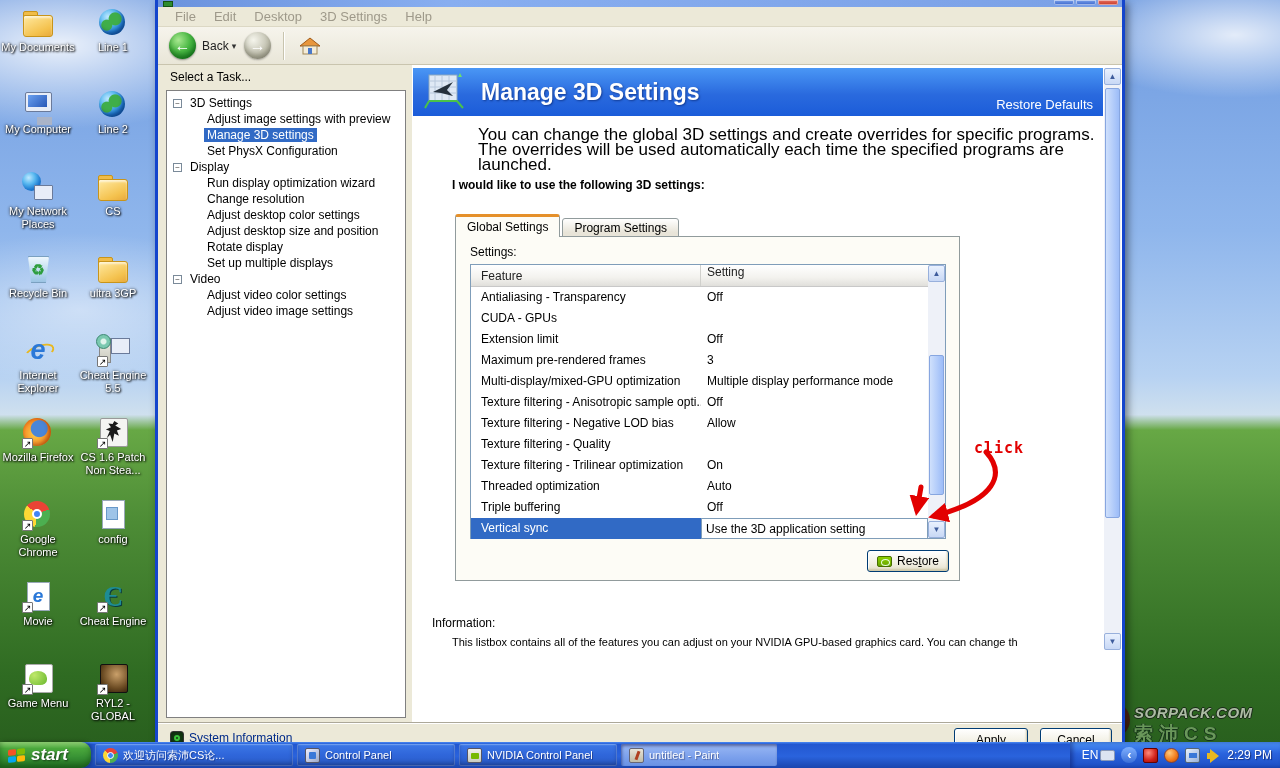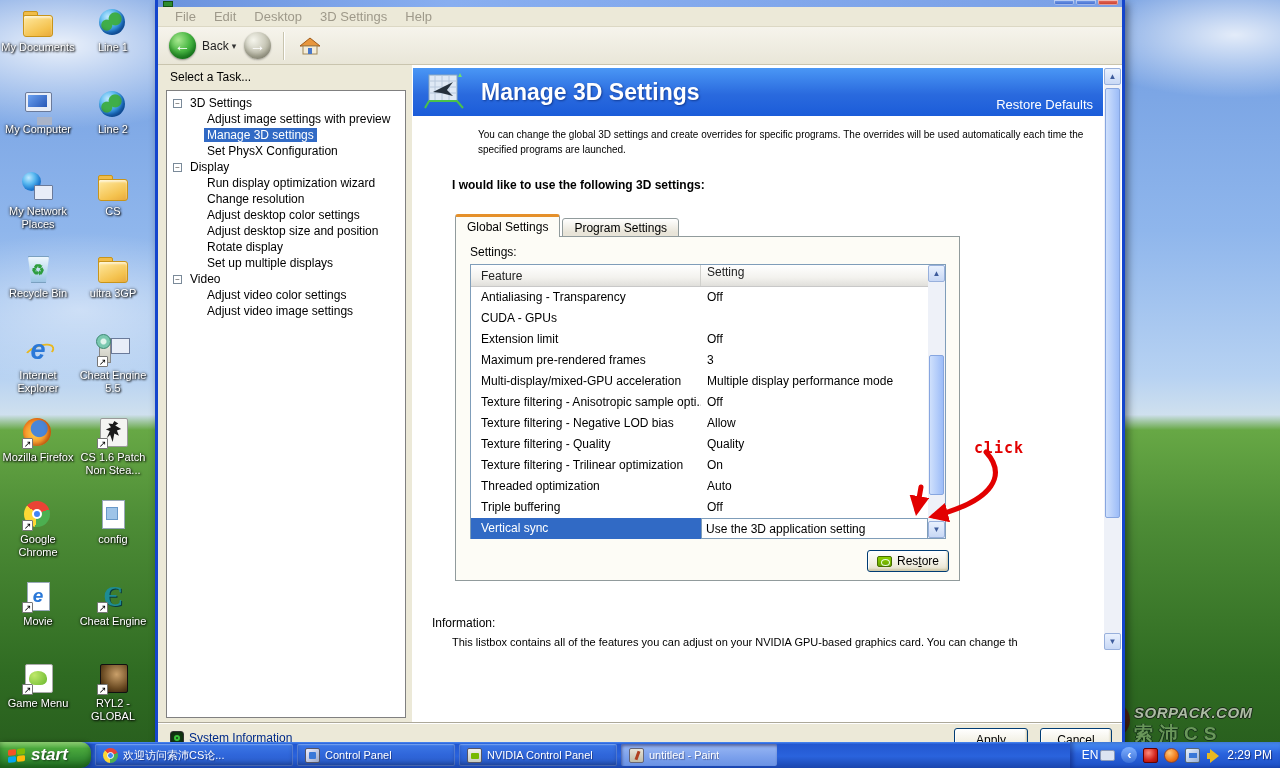--- a/index.html
+++ b/index.html
@@ -96,21 +96,21 @@
 .titem{display:flex;align-items:center;height:16px;font-size:12px;color:#000;cursor:pointer;padding-left:37px}
 .titem.root{padding-left:6px}
 .tbox{width:9px;height:9px;border:1px solid #7a8a99;background:#fff;font-size:8px;line-height:7px;text-align:center;color:#444;margin-right:5px;flex:0 0 auto}
 .tlbl{padding:0 3px;white-space:nowrap}
 .tlbl.sel{background:#316ac5;color:#fff}
 
 .mainpane{position:absolute;left:254px;top:0;width:710px;height:100%;background:#fff}
 .band{position:absolute;left:1px;top:3px;width:690px;height:48px;background:linear-gradient(180deg,#4a97f5,#2a6ade 55%,#1b5cd9);display:flex;align-items:center}
 .band-title{color:#fff;font-size:23px;font-weight:bold;margin-left:12px;text-shadow:1px 1px 2px rgba(0,20,80,.5)}
 .restore-defaults{position:absolute;right:10px;bottom:4px;color:#fff;font-size:13px;cursor:pointer}
-.intro{position:absolute;left:66px;top:62px;width:618px;font-size:10px;line-height:15px;color:#000}
+.intro{position:absolute;left:66px;top:62px;width:618px;font-size:17px;line-height:15px;color:#000}
 .prompt{position:absolute;left:40px;top:113px;font-size:12px;font-weight:bold;color:#000}
 .tabs{position:absolute;left:43px;top:149px;display:flex;align-items:flex-end;z-index:2}
 .tab{font-size:12px;color:#000;padding:0 11px;border:1px solid #919b9c;border-radius:3px 3px 0 0;cursor:pointer}
 .tab.active{background:#fdfcf6;border-top:3px solid #e5902a;border-bottom:none;height:23px;line-height:20px;z-index:3}
 .tab.inactive{background:linear-gradient(#fff,#e8e4d8 80%);height:19px;line-height:18px;margin-left:2px}
 .tabpanel{position:absolute;left:43px;top:171px;width:505px;height:345px;background:#fdfcf6;border:1px solid #919b9c}
 .settings-label{position:absolute;left:14px;top:8px;font-size:12px}
 .table{position:absolute;left:14px;top:27px;width:476px;height:275px;background:#fff;border:1px solid #7f9db9}
 .thead{display:flex;height:22px;background:linear-gradient(#ffffff,#f3f2ee 60%,#e0dfdb);border-bottom:1px solid #c8c8c8;font-size:12px;color:#222;align-items:flex-start}
 .thead .hfeat{width:230px;padding-left:10px;border-right:1px solid #d0d0cc;height:100%;line-height:22px}
@@ -415,34 +415,33 @@
                 </div>
                 <div class="trow">
                   <span class="cell feat">Extension limit</span>
                   <span class="cell set">Off</span>
                 </div>
                 <div class="trow">
                   <span class="cell feat">Maximum pre-rendered frames</span>
                   <span class="cell set">3</span>
                 </div>
                 <div class="trow">
-                  <span class="cell feat">Multi-display/mixed-GPU acceleration</span>
+                  <span class="cell feat">Multi-display/mixed-GPU optimization</span>
                   <span class="cell set">Multiple display performance mode</span>
                 </div>
                 <div class="trow">
                   <span class="cell feat">Texture filtering - Anisotropic sample opti...</span>
                   <span class="cell set">Off</span>
                 </div>
                 <div class="trow">
                   <span class="cell feat">Texture filtering - Negative LOD bias</span>
                   <span class="cell set">Allow</span>
                 </div>
                 <div class="trow">
                   <span class="cell feat">Texture filtering - Quality</span>
-                  <span class="cell set">Quality</span>
                 </div>
                 <div class="trow">
                   <span class="cell feat">Texture filtering - Trilinear optimization</span>
                   <span class="cell set">On</span>
                 </div>
                 <div class="trow">
                   <span class="cell feat">Threaded optimization</span>
                   <span class="cell set">Auto</span>
                 </div>
                 <div class="trow">

